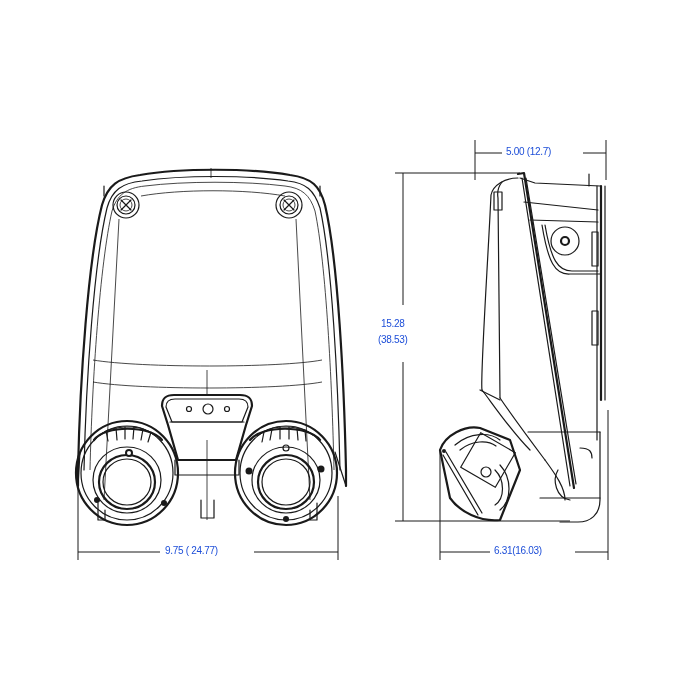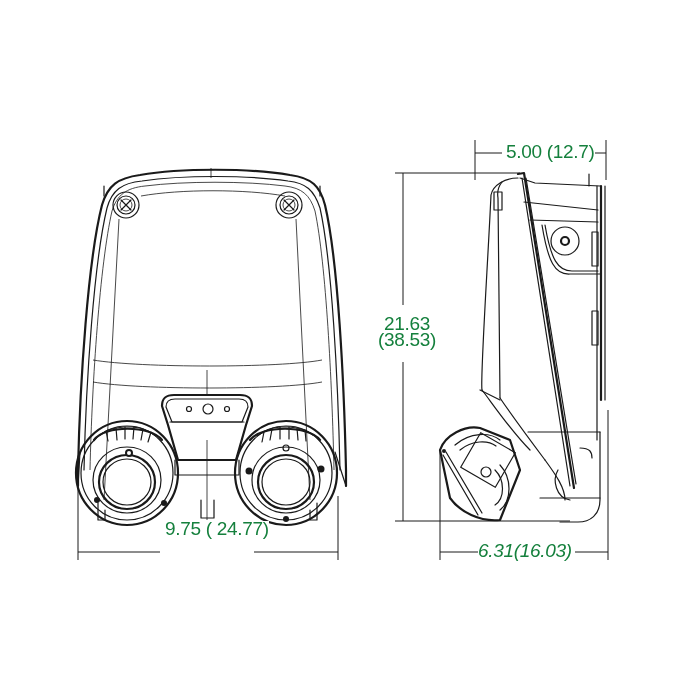--- a/index.html
+++ b/index.html
@@ -1,18 +1,18 @@
 <!DOCTYPE html>
 <html><head>
 <meta charset="utf-8">
 <style>
   html, body { margin: 0; padding: 0; background: #ffffff; }
   body { width: 700px; height: 700px; position: relative; overflow: hidden; font-family: "Liberation Sans", sans-serif; }
   .drawing { position: absolute; left: 0; top: 0; width: 700px; height: 700px; }
-  .dim-label { position: absolute; font-family: "Liberation Sans", sans-serif; font-size: 19px; color: #15803d; background: #fff; line-height: 16px; white-space: nowrap; letter-spacing: -0.3px; }
+  .dim-label { position: absolute; font-family: "Liberation Sans", sans-serif; font-size: 10px; color: #1d4ed8; background: #fff; line-height: 16px; white-space: nowrap; letter-spacing: -0.3px; }
   .dim-v { text-align: center; }
   .dim-v span { display: block; }
   svg .k { stroke: #1a1a1a; fill: none; stroke-width: 1.2; stroke-linecap: round; stroke-linejoin: round; }
   svg .kb { stroke: #1a1a1a; fill: none; stroke-width: 2.2; stroke-linecap: round; stroke-linejoin: round; }
   svg .kt { stroke: #1a1a1a; fill: none; stroke-width: 0.8; }
   svg .d { stroke: #1a1a1a; fill: none; stroke-width: 1; }
   svg .f { fill: #1a1a1a; stroke: none; }
   svg .w { fill: #ffffff; }
 </style>
 </head>
@@ -174,22 +174,22 @@
 
     <g>
       <line class="d" x1="440" y1="450" x2="440" y2="560"></line>
       <line class="d" x1="608" y1="410" x2="608" y2="560"></line>
       <line class="d" x1="440" y1="552" x2="490" y2="552"></line>
       <line class="d" x1="575" y1="552" x2="608" y2="552"></line>
     </g>
   </g>
 </svg>
 
-<div class="dim-label" style="left:165px; top:521px;">9.75 ( 24.77)</div>
+<div class="dim-label" style="left:165px; top:543px;">9.75 ( 24.77)</div>
 
 <div class="dim-label" style="left:506px; top:144px;">5.00 (12.7)</div>
 
-<div class="dim-label" style="left:478px; top:543px;font-style:italic;">6.31(16.03)</div>
+<div class="dim-label" style="left:494px; top:543px;">6.31(16.03)</div>
 
 <div class="dim-label dim-v" style="left:378px; top:316px;">
-  <span>21.63</span>
+  <span>15.28</span>
   <span>(38.53)</span>
 </div>
 
 </body></html>

